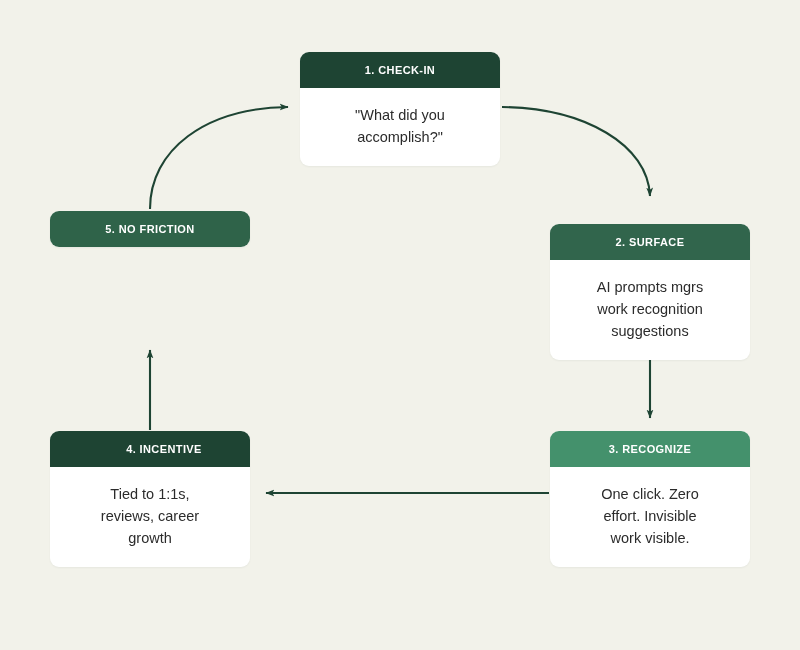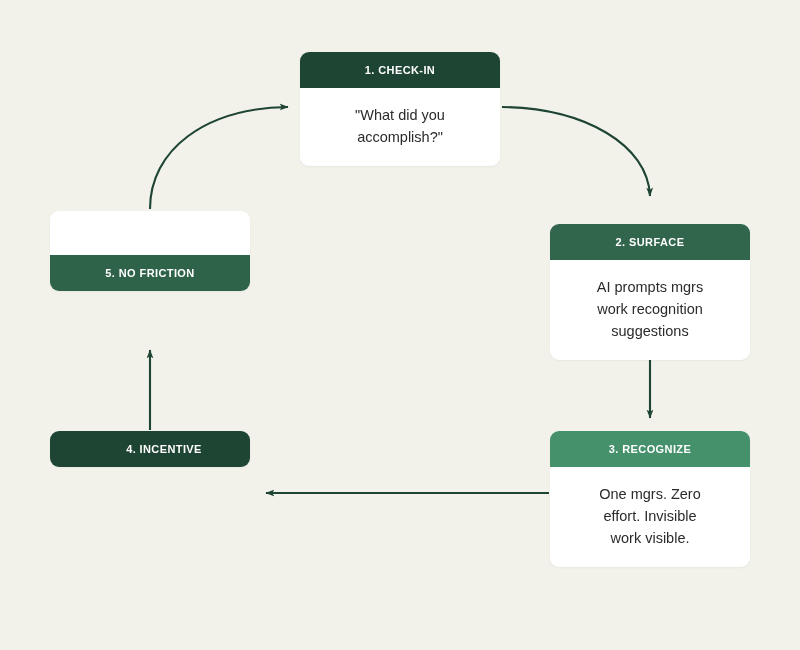--- a/index.html
+++ b/index.html
@@ -92,26 +92,29 @@
 
   <div class="node" id="node-2">
     <div class="node-header" style="background: rgb(49, 101, 76);">2. SURFACE</div>
     <div class="node-body">AI prompts mgrs
 work recognition
 suggestions</div>
   </div>
 
   <div class="node" id="node-3">
     <div class="node-header" style="background: rgb(68, 145, 108);">3. RECOGNIZE</div>
-    <div class="node-body">One mgrs. Zero
+    <div class="node-body">One click. Zero
 effort. Invisible
 work visible.</div>
   </div>
 
   <div class="node" id="node-4">
     <div class="node-header" style="background: rgb(30, 68, 51); padding-left: 28px;">4. INCENTIVE</div>
+    <div class="node-body">Tied to 1:1s,
+reviews, career
+growth</div>
   </div>
 
   <div class="node" id="node-5">
-    <div class="node-header" style="background: rgb(47, 99, 73); margin-top: 44px;">5. NO FRICTION</div>
+    <div class="node-header" style="background: rgb(47, 99, 73);">5. NO FRICTION</div>
   </div>
 
 </div>
 
 </body></html>

